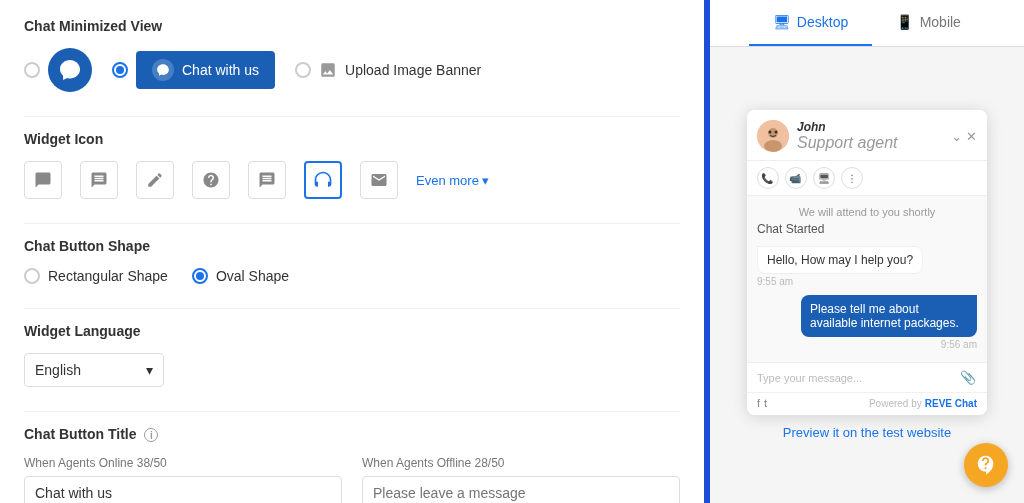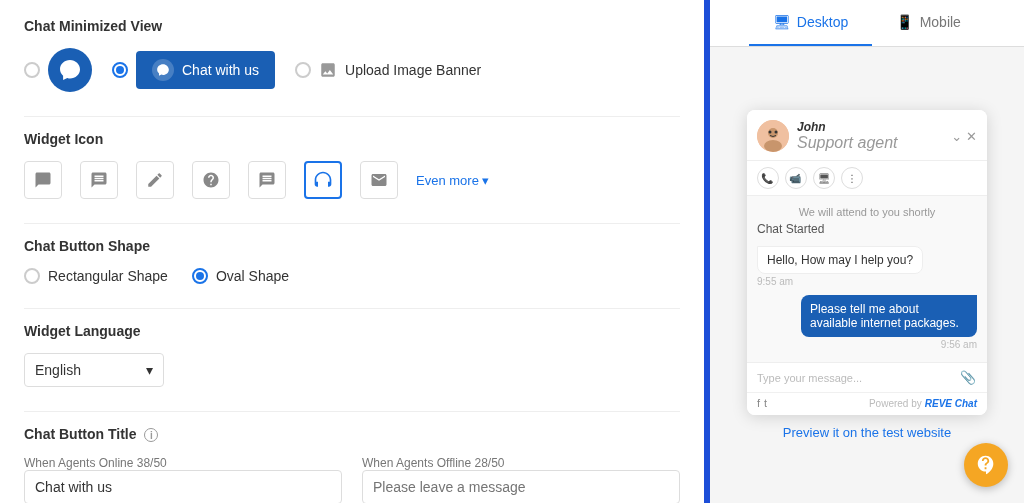--- a/index.html
+++ b/index.html
@@ -158,20 +158,21 @@
     .title-cols {
       display: flex;
       gap: 20px;
     }
     .title-col {
       flex: 1;
     }
     .col-label {
       font-size: 12px;
       color: #777;
+      margin-bottom: 6px;
     }
     .text-input {
       width: 100%;
       border: 1px solid #ddd;
       border-radius: 4px;
       padding: 8px 10px;
       font-size: 14px;
       color: #333;
       outline: none;
     }
@@ -368,21 +369,21 @@
       padding: 4px 10px 6px;
       display: flex;
       align-items: center;
       justify-content: space-between;
       font-size: 10px;
       color: #bbb;
       border-top: 1px solid #f0f0f0;
     }
     .social-icons { display: flex; gap: 4px; }
     .powered-by { display: flex; align-items: center; gap: 3px; }
-    .reve-brand { color: #1a73e8; font-weight: 700; font-size: 10px; font-style: italic; }
+    .reve-brand { color: #1a73e8; font-weight: 700; font-size: 10px; }
 
     .preview-link {
       color: #1a73e8;
       font-size: 13px;
       margin-top: 10px;
       cursor: pointer;
       text-decoration: none;
     }
 
     

